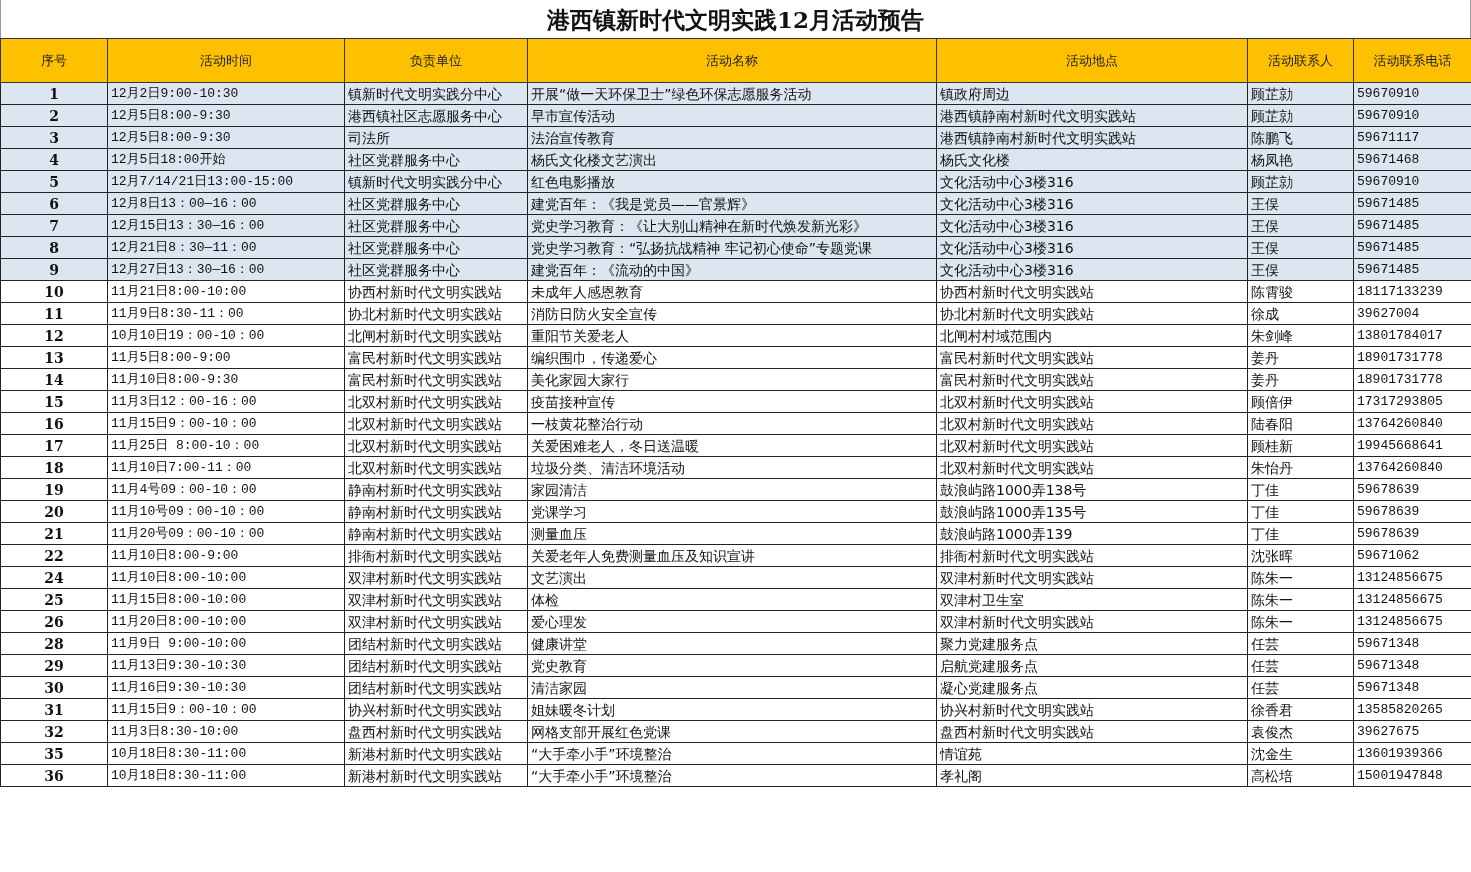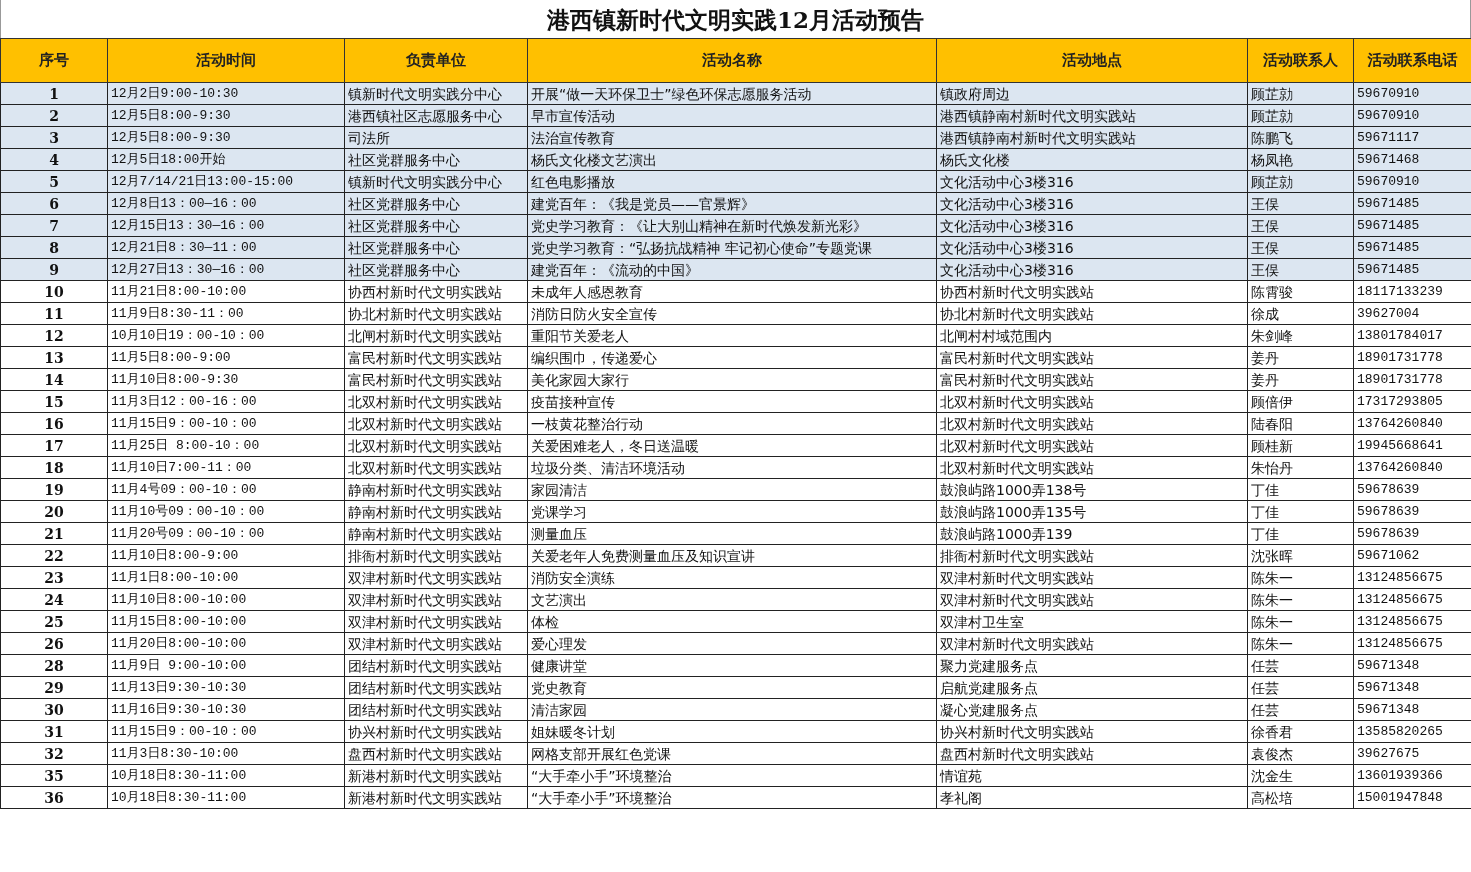--- a/index.html
+++ b/index.html
@@ -7,21 +7,21 @@
   .sheet { position: relative; width: 1471px; }
   .title {
     height: 38px; line-height: 40px; text-align: center;
     font-family: "DejaVu Serif", serif; font-weight: bold; font-size: 23px; color: #111;
     border-left: 1px solid #999; border-right: 1px solid #999; box-sizing: border-box;
   }
   table { border-collapse: collapse; table-layout: fixed; width: 1471px; }
   col.c0 { width: 107px; } col.c1 { width: 237px; } col.c2 { width: 183px; }
   col.c3 { width: 409px; } col.c4 { width: 311px; } col.c5 { width: 106px; } col.c6 { width: 118px; }
   th {
-    background: #FFC000; height: 43px; font-size: 15px; font-weight: bold; color: #222;
+    background: #FFC000; height: 43px; font-size: 13px; font-weight: normal; color: #222;
     border: 1px solid #333; padding: 0 5px; white-space: nowrap; overflow: hidden;
   }
   th.left { text-align: center; }
   td {
     height: 21px; border: 1px solid #222; padding: 0 3px; font-size: 14px; color: #111;
     white-space: nowrap; overflow: hidden; line-height: 20px;
   }
   td.num { text-align: center; font-weight: bold; font-family: "DejaVu Serif", serif; font-size: 14px; }
   td.mono { font-family: "Liberation Mono", monospace; font-size: 13px; }
   tr.hl td { background: #DCE6F1; }
@@ -245,29 +245,20 @@
         <tr>
           <td class="num">22</td>
           <td class="mono">11月10日8:00-9:00</td>
           <td>排衙村新时代文明实践站</td>
           <td>关爱老年人免费测量血压及知识宣讲</td>
           <td>排衙村新时代文明实践站</td>
           <td>沈张晖</td>
           <td class="mono">59671062</td>
         </tr>
         <tr>
-          <td class="num">23</td>
-          <td class="mono">11月1日8:00-10:00</td>
-          <td>双津村新时代文明实践站</td>
-          <td>消防安全演练</td>
-          <td>双津村新时代文明实践站</td>
-          <td>陈朱一</td>
-          <td class="mono">13124856675</td>
-        </tr>
-        <tr>
           <td class="num">24</td>
           <td class="mono">11月10日8:00-10:00</td>
           <td>双津村新时代文明实践站</td>
           <td>文艺演出</td>
           <td>双津村新时代文明实践站</td>
           <td>陈朱一</td>
           <td class="mono">13124856675</td>
         </tr>
         <tr>
           <td class="num">25</td>

